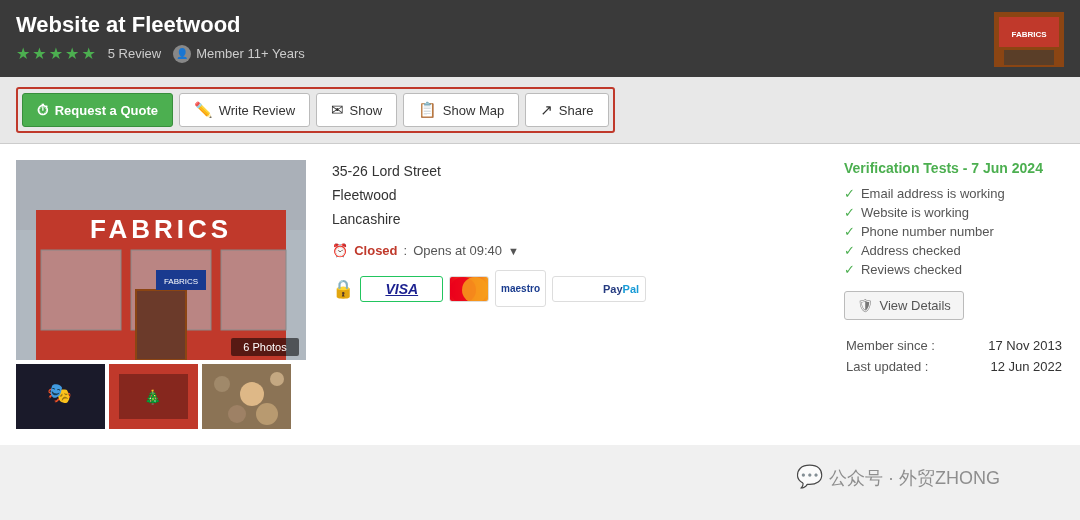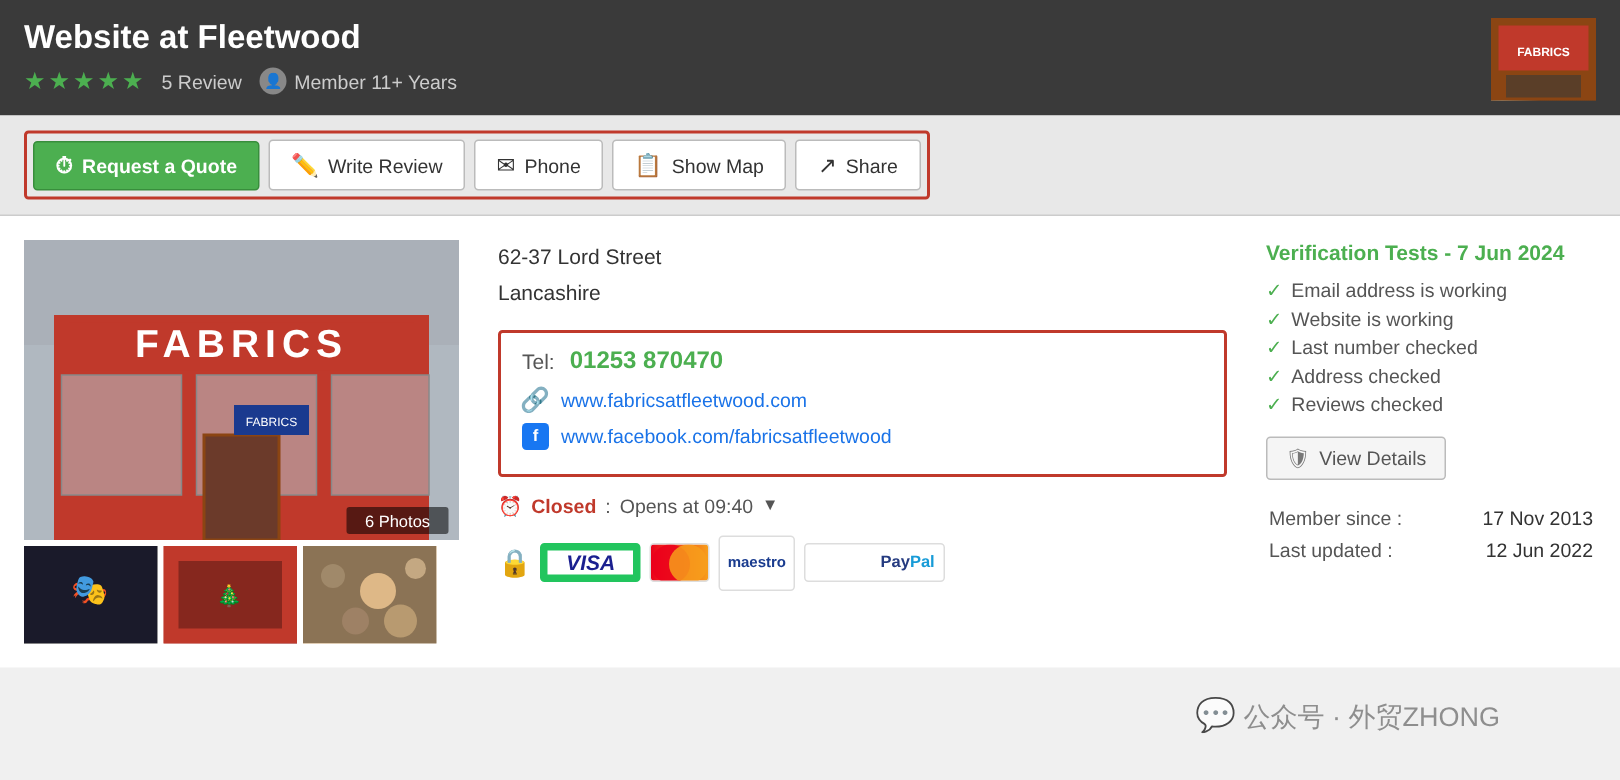--- a/index.html
+++ b/index.html
@@ -50,21 +50,21 @@
     .link-url { color: #1a73e8; text-decoration: none; font-size: 13px; }
     .fb-icon { background: #1877f2; color: #fff; border-radius: 3px; font-weight: bold; font-size: 11px; padding: 1px 4px; }
     .chain-icon { color: #888; font-size: 16px; }
     .hours-row { display: flex; align-items: center; gap: 6px; color: #555; font-size: 13px; margin-bottom: 12px; }
     .hours-status { color: #c0392b; font-weight: bold; text-align: center; }
     .hours-time { color: #555; }
     .hours-chevron { color: #555; font-size: 11px; }
     .payment-row { display: flex; align-items: center; gap: 6px; flex-wrap: wrap; }
     .pay-icon { height: 26px; border: 1px solid #ddd; border-radius: 3px; padding: 2px 5px; display: inline-flex; align-items: center; justify-content: center; font-size: 10px; font-weight: bold; background: #fff; }
     .pay-lock { color: #555; font-size: 18px; }
-    .visa-card { color: #1a1f8f; font-style: italic; font-size: 14px; border: 5px solid #22c55e; padding: 2px 12px; border-radius: 3px; }
+    .visa-card { color: #1a1f8f; font-style: italic; font-size: 14px; border: 1px solid #22c55e; padding: 2px 24px; border-radius: 3px; text-decoration: underline; }
     .mc-card { background: linear-gradient(90deg, #eb001b, #f79e1b); color: transparent; font-size: 12px; border-radius: 3px; overflow: hidden; position: relative; width: 40px; height: 26px; border: 1px solid #ddd; }
     .mc-left { position: absolute; left: 0; top: 0; width: 26px; height: 26px; background: #eb001b; border-radius: 50%; opacity: 0.85; }
     .mc-right { position: absolute; right: 0; top: 0; width: 26px; height: 26px; background: #f79e1b; border-radius: 50%; opacity: 0.85; }
     .maestro-card { background: #fff; border: 1px solid #ddd; border-radius: 3px; padding: 2px 5px; font-size: 10px; font-weight: bold; color: #1a3c8f; height: 37px; display: flex; align-items: center; }
     .paypal-card { color: #253b80; font-weight: bold; font-size: 11px; border: 1px solid #ddd; padding: 2px 6px; border-radius: 3px; height: 26px; display: flex; align-items: center; }
 
     
     .verification-section { width: 220px; flex-shrink: 0; }
     .verification-header { color: #4caf50; font-size: 14px; font-weight: bold; margin-bottom: 10px; }
     .verification-list { list-style: none; margin-bottom: 14px; }
@@ -121,21 +121,21 @@
       <button class="action-btn primary">
         <span class="btn-icon">⏱</span>
         <span>Request a Quote</span>
       </button>
       <button class="action-btn">
         <span class="btn-icon">✏️</span>
         <span>Write Review</span>
       </button>
       <button class="action-btn">
         <span class="btn-icon">✉</span>
-        <span>Phone</span>
+        <span>Show</span>
       </button>
       <button class="action-btn">
         <span class="btn-icon">📋</span>
         <span>Show Map</span>
       </button>
       <button class="action-btn">
         <span class="btn-icon">↗</span>
         <span>Share</span>
       </button>
     </div>
@@ -193,38 +193,25 @@
             <circle cx="75" cy="15" r="7" fill="#C4A882"></circle>
             <circle cx="35" cy="50" r="9" fill="#9E8165"></circle>
             <circle cx="65" cy="50" r="11" fill="#B89A70"></circle>
           </svg>
         </div>
       </div>
     </div>
 
     <div class="details-section">
       <div class="address-block">
-        <div>62-37 Lord Street</div>
+        <div>35-26 Lord Street</div>
+        <div>Fleetwood</div>
         <div>Lancashire</div>
       </div>
 
-      <div class="contact-box">
-        <div class="tel-row">
-          <span class="tel-label">Tel:</span>
-          <a class="tel-number" href="#">01253 870470</a>
-        </div>
-        <div class="link-row">
-          <span class="link-icon chain-icon">🔗</span>
-          <a class="link-url" href="#">www.fabricsatfleetwood.com</a>
-        </div>
-        <div class="link-row">
-          <span class="link-icon fb-icon">f</span>
-          <a class="link-url" href="#">www.facebook.com/fabricsatfleetwood</a>
-        </div>
-      </div>
 
       <div class="hours-row">
         <span>⏰</span>
         <span class="hours-status">Closed</span>
         <span>:</span>
         <span class="hours-time">Opens at 09:40</span>
         <span class="hours-chevron">▼</span>
       </div>
 
       <div class="payment-row">
@@ -248,21 +235,21 @@
         <li>
           <span class="check-icon">✓</span>
           <span>Email address is working</span>
         </li>
         <li>
           <span class="check-icon">✓</span>
           <span>Website is working</span>
         </li>
         <li>
           <span class="check-icon">✓</span>
-          <span>Last number checked</span>
+          <span>Phone number number</span>
         </li>
         <li>
           <span class="check-icon">✓</span>
           <span>Address checked</span>
         </li>
         <li>
           <span class="check-icon">✓</span>
           <span>Reviews checked</span>
         </li>
       </ul>

